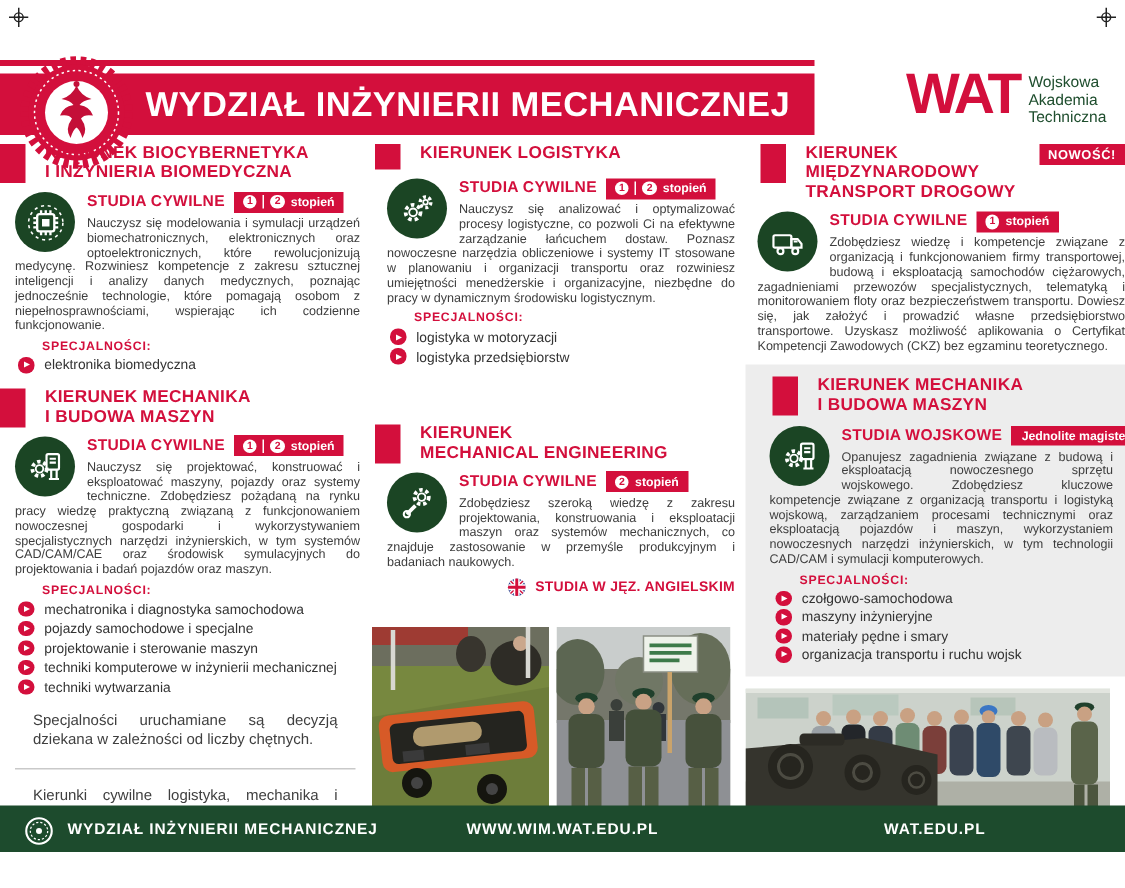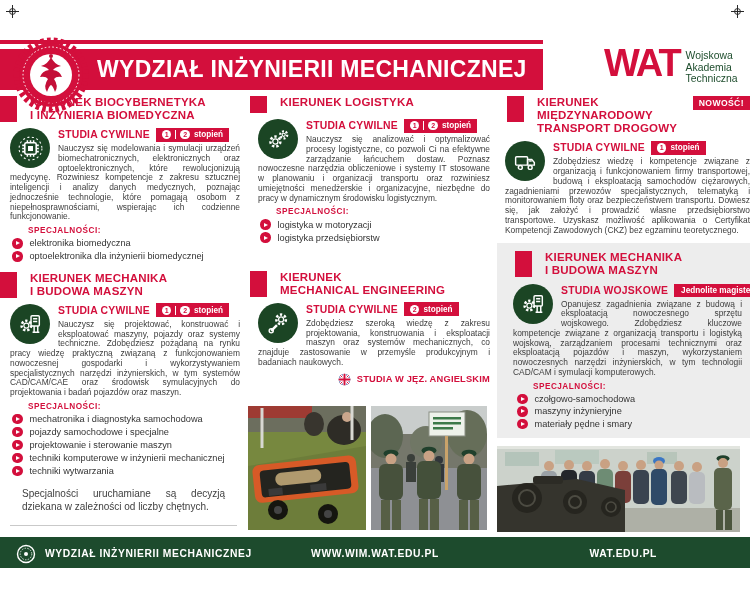--- a/index.html
+++ b/index.html
@@ -80,21 +80,21 @@
 
   .notes{margin:6px 0 0 10px;width:227px}
   .note{margin:12px;font-size:10px;line-height:1.25;color:#3f3f3f;text-align:justify}
   .notes hr{border:none;border-top:1px solid #c9c9c9;margin:5px 0}
 
   .eng-row{display:flex;justify-content:flex-end;align-items:center;gap:6px;margin-top:5px;clear:both}
   .eng-label{color:var(--red);font-weight:bold;font-size:9.3px;letter-spacing:.2px}
   .flag{width:13px;height:13px;display:block}
 
   #col1 .sec{margin-bottom:10px}
-  #col2 .sec-log{margin-bottom:28px}
+  #col2 .sec-log{margin-bottom:40px}
   .panel{background:var(--panel);padding:8px 8px 7px;margin-top:8px}
   .panel .specs li{margin:2px 0}
 
   .photos2{display:flex;gap:5px;margin-top:20px}
   .photo{display:block}
   .photo3-wrap{margin-top:8px}
 
   
   .footer{position:absolute;left:0;top:537px;width:750px;height:33px;background:var(--green)}
   .f-left{position:absolute;left:16px;top:0;height:33px;display:flex;align-items:center;gap:9px}
@@ -192,26 +192,20 @@
         <p class="desc">Nauczysz się modelowania i symulacji urządzeń biomechatronicznych, elektronicznych oraz optoelektronicznych, które rewolucjonizują medycynę. Rozwiniesz kompetencje z zakresu sztucznej inteligencji i analizy danych medycznych, poznając jednocześnie technologie, które pomagają osobom z niepełnosprawnościami, wspierając ich codzienne funkcjonowanie.</p>
       </div>
       <div class="specs">
         <div class="spec-label">SPECJALNOŚCI:</div>
         <ul>
           <li>
               <span class="dot">
                 <i class="tri"></i>
               </span>
               <span>elektronika biomedyczna</span>
-            </li>
-          <li>
-              <span class="dot">
-                <i class="tri"></i>
-              </span>
-              <span>optoelektronika dla inżynierii biomedycznej</span>
             </li>
         </ul>
       </div>
     </section>
 
     <section class="sec">
       <div class="sec-head">
         <div class="marker"></div>
         <h2 class="sec-title">
           <span>KIERUNEK MECHANIKA</span>
@@ -510,20 +504,26 @@
                 <span class="dot">
                   <i class="tri"></i>
                 </span>
                 <span>maszyny inżynieryjne</span>
               </li>
             <li>
                 <span class="dot">
                   <i class="tri"></i>
                 </span>
                 <span>materiały pędne i smary</span>
+              </li>
+            <li>
+                <span class="dot">
+                  <i class="tri"></i>
+                </span>
+                <span>organizacja transportu i ruchu wojsk</span>
               </li>
           </ul>
         </div>
       </section>
     </div>
 
     <div class="photo3-wrap">
       <svg class="photo" width="243" height="86" viewBox="0 0 243 86">
         <rect width="243" height="86" fill="#ccd2cb"></rect>
         <rect x="0" y="0" width="243" height="3" fill="#e2e5df"></rect>

